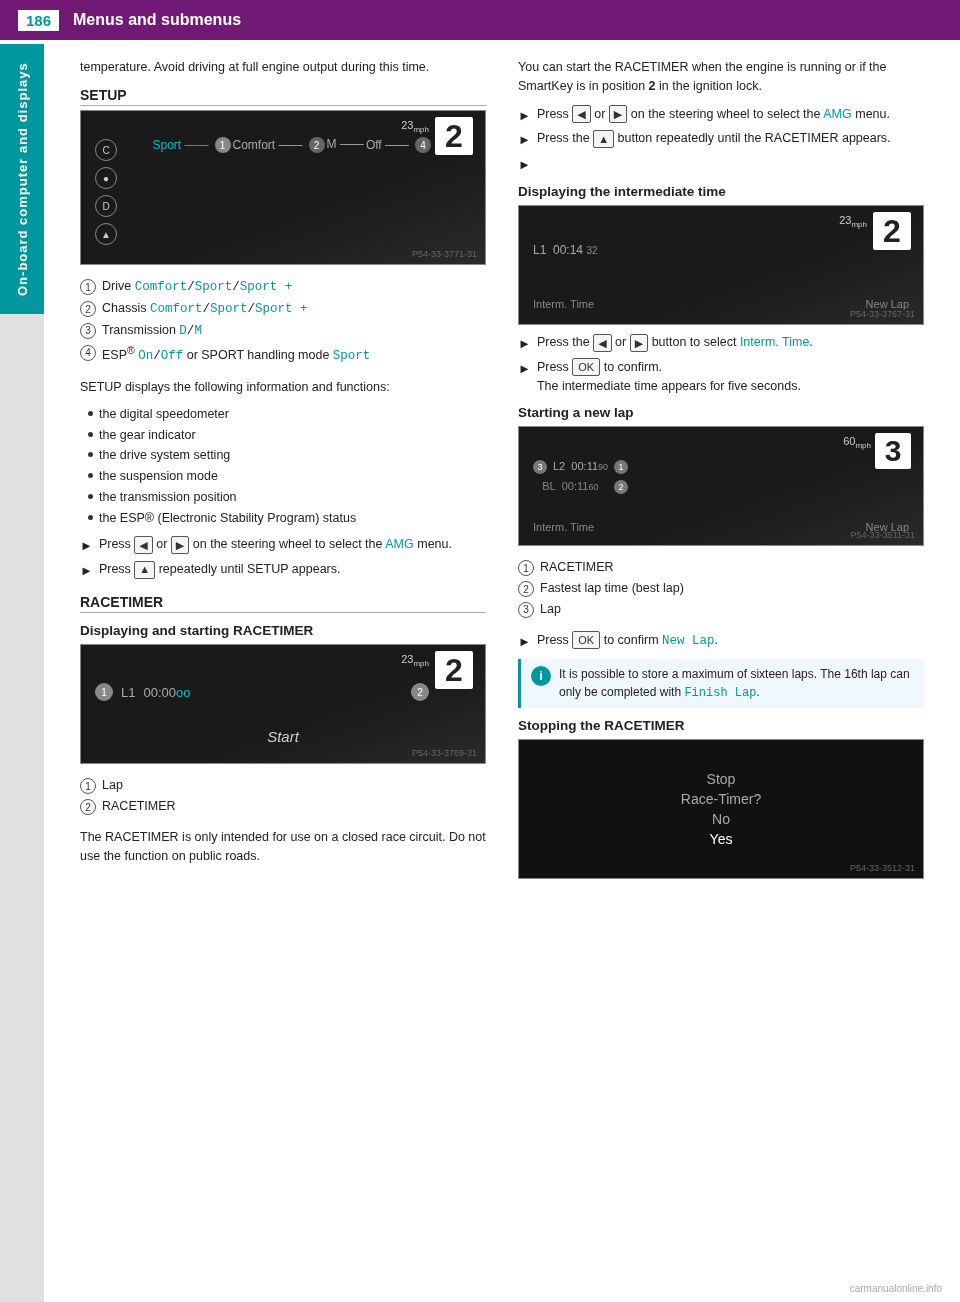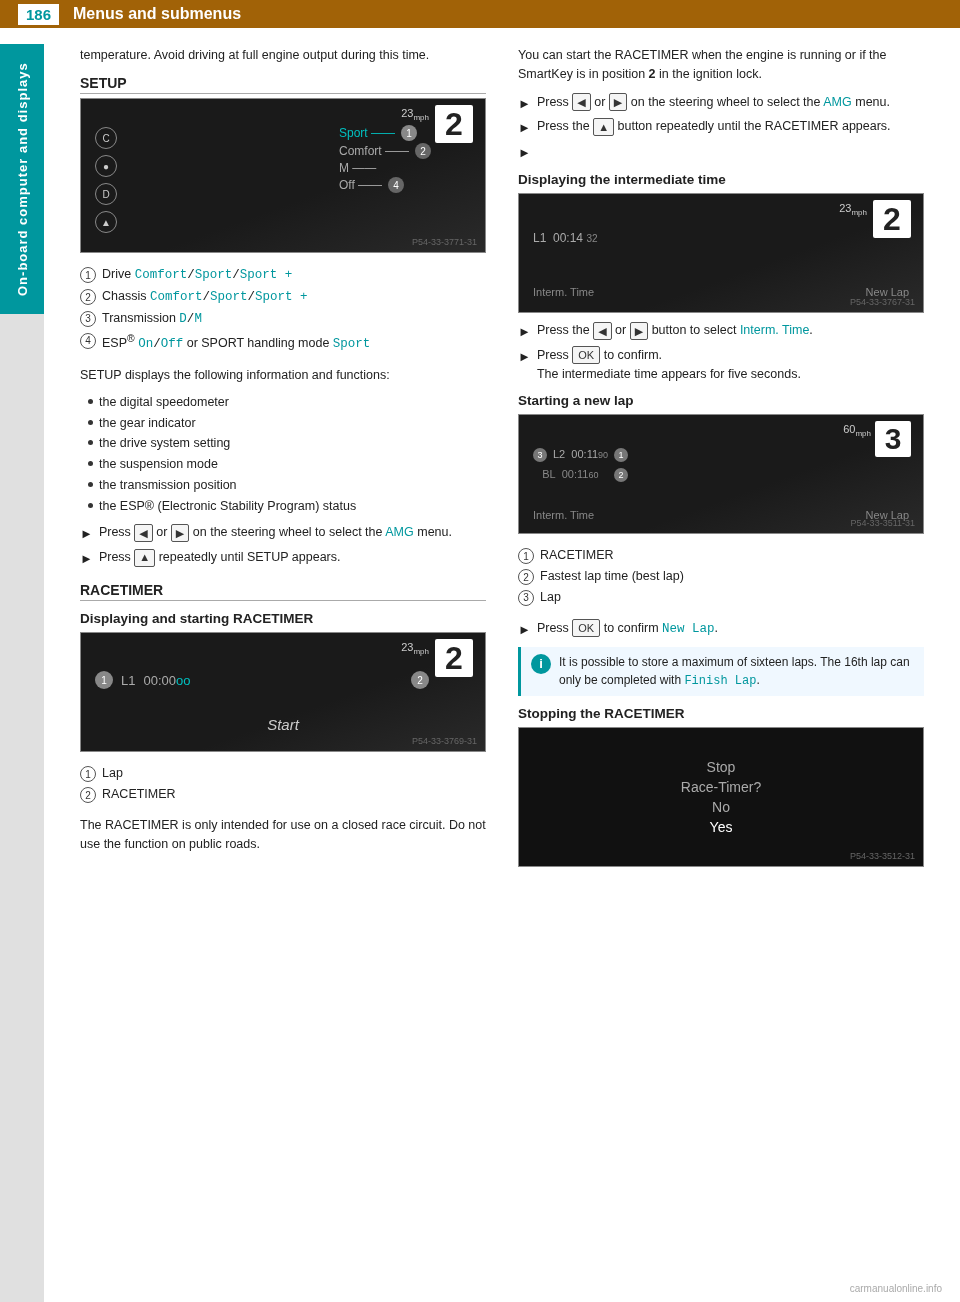--- a/index.html
+++ b/index.html
@@ -7,28 +7,28 @@
       font-family: Arial, sans-serif;
       font-size: 13px;
       background: #fff;
       width: 960px;
       min-height: 1302px;
       color: #222;
     }
 
     
     .header-bar {
-      background: #a16207;
+      background: #701a75;
       color: #fff;
       font-size: 16px;
       font-weight: bold;
       padding: 10px 18px;
       display: flex;
       align-items: center;
-      height: 28px;
+      height: 40px;
     }
     .header-bar .page-num {
       background: #fff;
       color: #00979e;
       font-weight: bold;
       font-size: 15px;
       padding: 2px 8px;
       margin-right: 14px;
       min-width: 38px;
       text-align: center;
@@ -154,21 +154,21 @@
       top: 8px;
       right: 54px;
       color: #ccc;
       font-size: 11px;
     }
     .screen-menu-items {
       position: absolute;
       top: 26px;
       right: 54px;
       display: flex;
-      flex-direction: column;
+      flex-direction: row;
       gap: 2px;
       align-items: flex-start;
     }
     .screen-menu-item {
       display: flex;
       align-items: center;
       gap: 6px;
       color: #ccc;
       font-size: 12px;
     }

